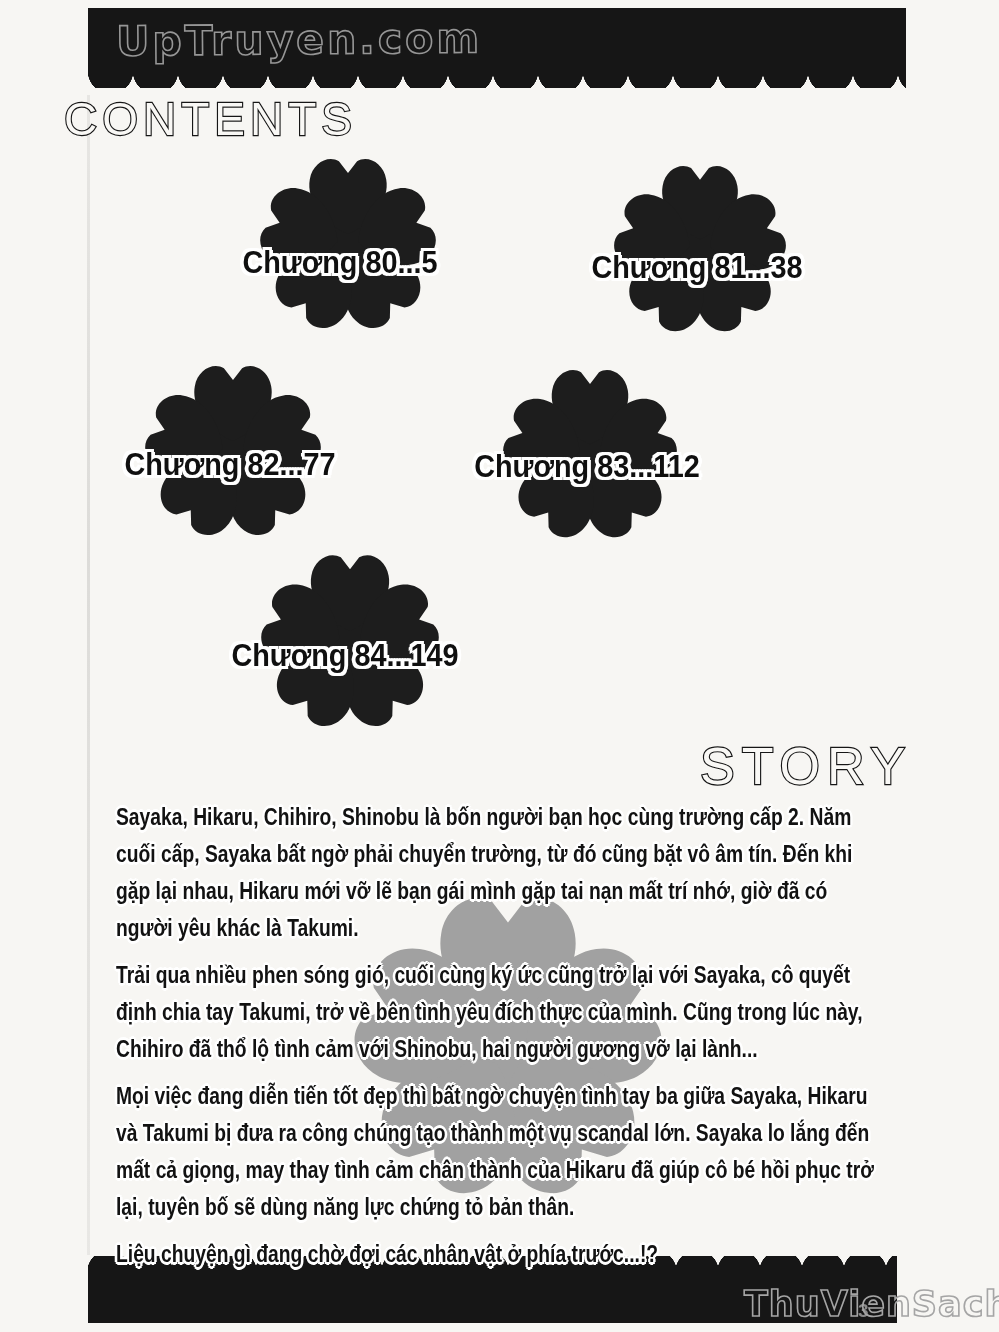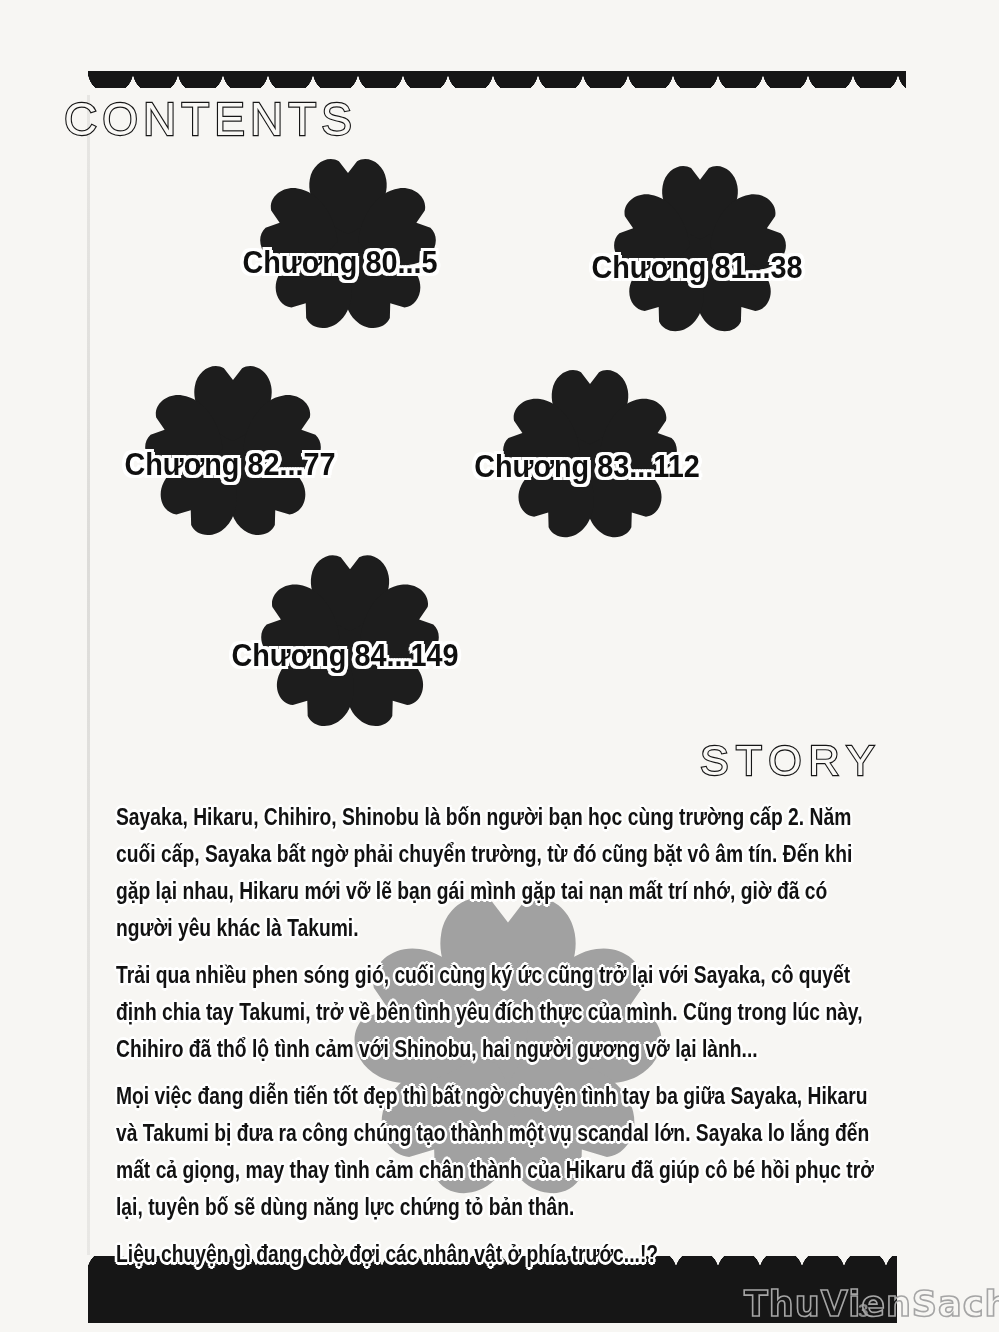--- a/index.html
+++ b/index.html
@@ -57,21 +57,21 @@
     -webkit-text-stroke:2.3px #161616;
     paint-order:stroke fill;
     font-weight:normal;white-space:nowrap;
   }
   .contents-title{
     position:absolute;left:64px;top:92px;margin:0;
     font-size:46px;letter-spacing:5px;
   }
   .story-title{
     position:absolute;left:700px;top:736px;margin:0;
-    font-size:43px;letter-spacing:7px;
+    font-size:52px;letter-spacing:7px;
   }
 
   
   .flower{position:absolute;transform:translate(-50%,-50%);fill:#1d1d1d;z-index:1;}
   .flower.gray{fill:#939393;opacity:.85;z-index:1;}
   .ch-label{
     position:absolute;transform:translate(-50%,-50%) scaleX(0.93);z-index:2;
     font-weight:bold;font-size:31px;color:#101010;white-space:nowrap;
     text-shadow:
       4px 0 0 #fff,-4px 0 0 #fff,0 3px 0 #fff,0 -3px 0 #fff,
@@ -112,20 +112,23 @@
         <path transform="rotate(144)" d="M 0 -12 C -28 -24 -46 -50 -42 -72 C -39 -90 -22 -99 -10 -92 L 0 -79 L 10 -92 C 22 -99 39 -90 42 -72 C 46 -50 28 -24 0 -12 Z"></path>
         <path transform="rotate(216)" d="M 0 -12 C -28 -24 -46 -50 -42 -72 C -39 -90 -22 -99 -10 -92 L 0 -79 L 10 -92 C 22 -99 39 -90 42 -72 C 46 -50 28 -24 0 -12 Z"></path>
         <path transform="rotate(288)" d="M 0 -12 C -28 -24 -46 -50 -42 -72 C -39 -90 -22 -99 -10 -92 L 0 -79 L 10 -92 C 22 -99 39 -90 42 -72 C 46 -50 28 -24 0 -12 Z"></path>
       </g>
     </g>
   </defs>
 </svg>
 
 <div class="page">
 
+  <div class="top-bar">
+    <span class="wm-top">UpTruyen.com</span>
+  </div>
   <div class="top-bar-scallop"></div>
 
   <div class="page-edge"></div>
 
   <h1 class="contents-title hollow">CONTENTS</h1>
 
   <div>
     <svg class="flower" style="left:348px;top:245px" width="182" height="182" viewBox="-100 -100 200 200">
         <use href="#sakura"></use>
       </svg>

